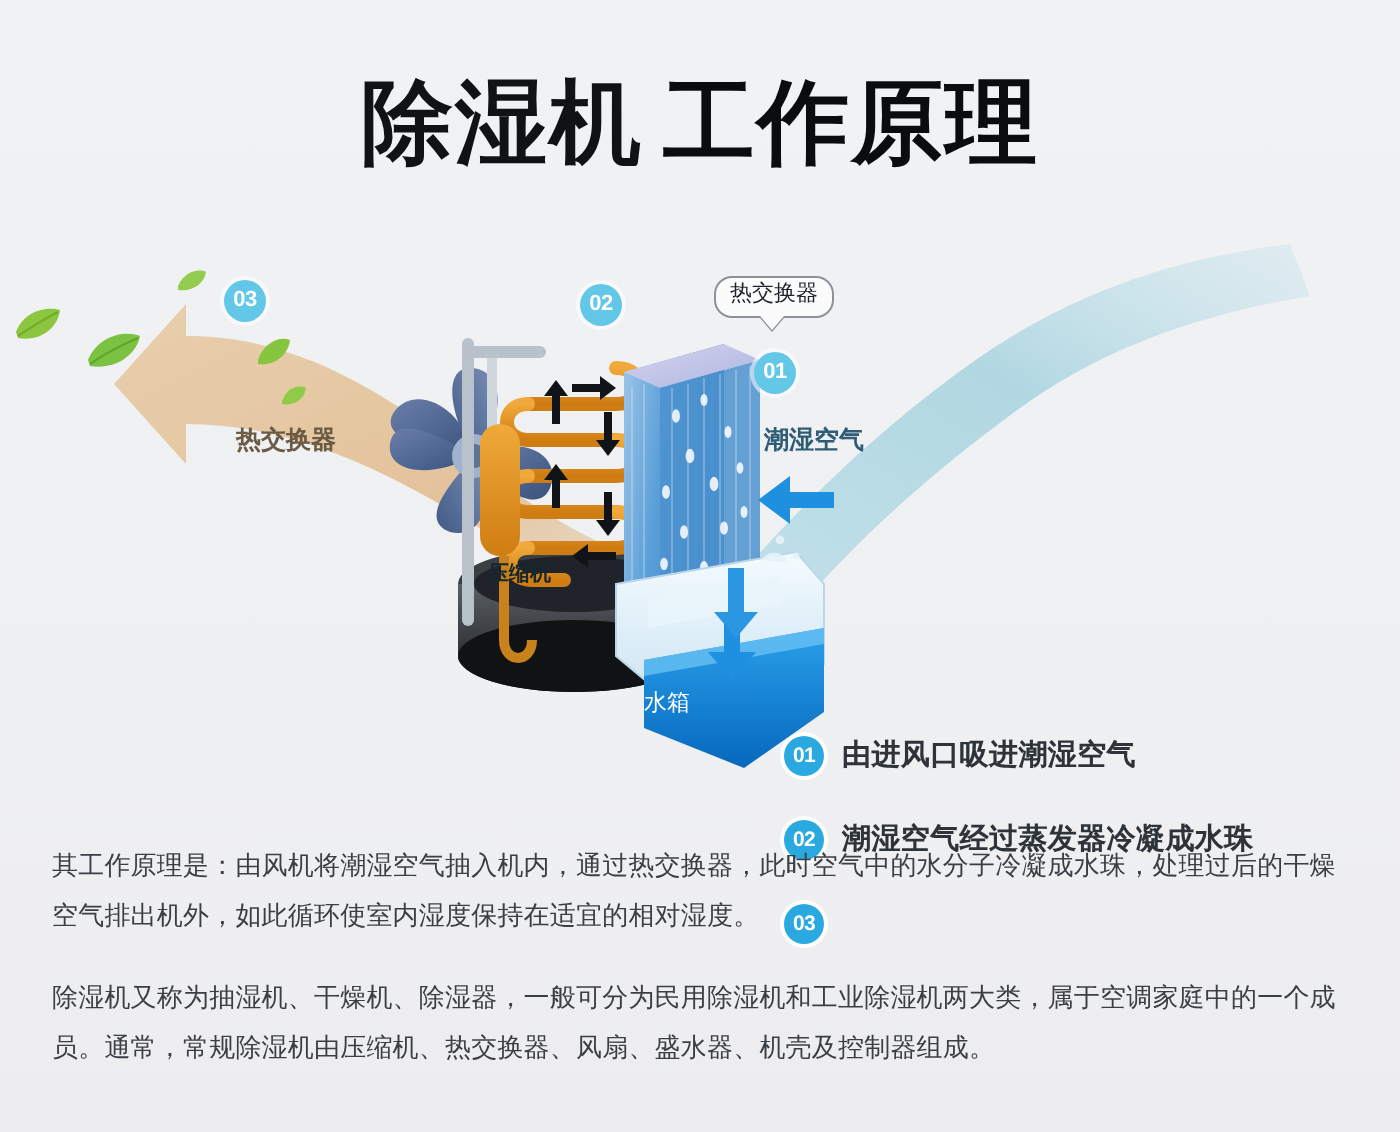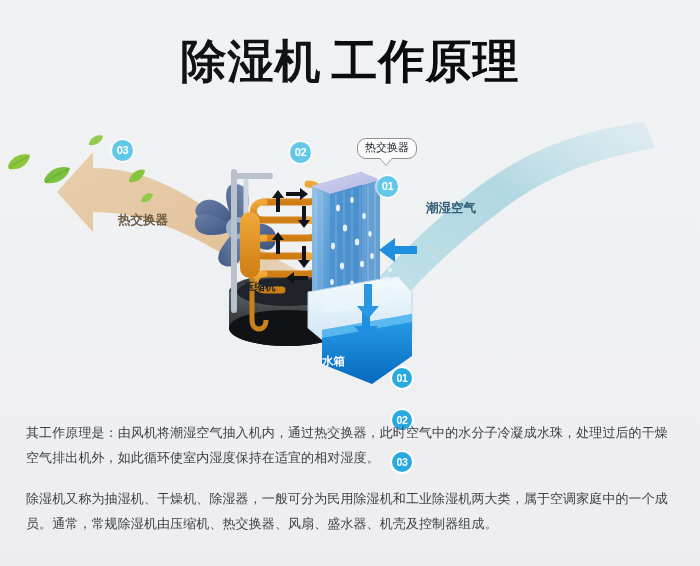--- a/index.html
+++ b/index.html
@@ -113,37 +113,37 @@
 
   
   .ill-label {
     position: absolute;
     font-size: 12.5px;
     color: #4b5a66;
     font-weight: bold;
     white-space: nowrap;
   }
   .lbl-dry  { left: 118px; top: 100px; color: #6b5b45; }
-  .lbl-wet  { left: 382px; top: 88px; color: #2f5d75; margin-left: 44px; }
+  .lbl-wet  { left: 382px; top: 100px; color: #2f5d75; }
 
   .lbl-comp {
     position: absolute;
     left: 244px; top: 168px;
     font-size: 10.5px;
     color: #16262f;
     font-weight: bold;
     white-space: nowrap;
     text-align: center;
   }
   .lbl-tank {
     position: absolute;
-    left: 322px; top: 242px;
+    left: 322px; top: 232px;
     font-size: 11.5px;
     color: #ffffff;
-    font-weight: bold;
+    font-weight: normal;
     white-space: nowrap;
   }
 
   
   .callout {
     position: absolute;
     left: 313px;
     top: 26px;
     padding: 2px 7px 3px 7px;
     border: 1px solid #8d9299;
@@ -415,23 +415,25 @@
     <div class="callout">热交换器</div>
 
     <div class="ill-label lbl-dry">热交换器</div>
     <div class="ill-label lbl-wet">潮湿空气</div>
     <div class="lbl-comp">压缩机</div>
     <div class="lbl-tank">水箱</div>
 
     <div class="legend">
       <div class="legend-item">
         <div class="legend-badge">01</div>
+        <div class="legend-text">由进风口吸进潮湿空气</div>
       </div>
       <div class="legend-item">
         <div class="legend-badge">02</div>
+        <div class="legend-text">潮湿空气经过蒸发器冷凝成水珠</div>
       </div>
       <div class="legend-item">
         <div class="legend-badge">03</div>
       </div>
     </div>
 
   </div>
 
   <div class="desc">
     <p>其工作原理是：由风机将潮湿空气抽入机内，通过热交换器，此时空气中的水分子冷凝成水珠，处理过后的干燥空气排出机外，如此循环使室内湿度保持在适宜的相对湿度。</p>

